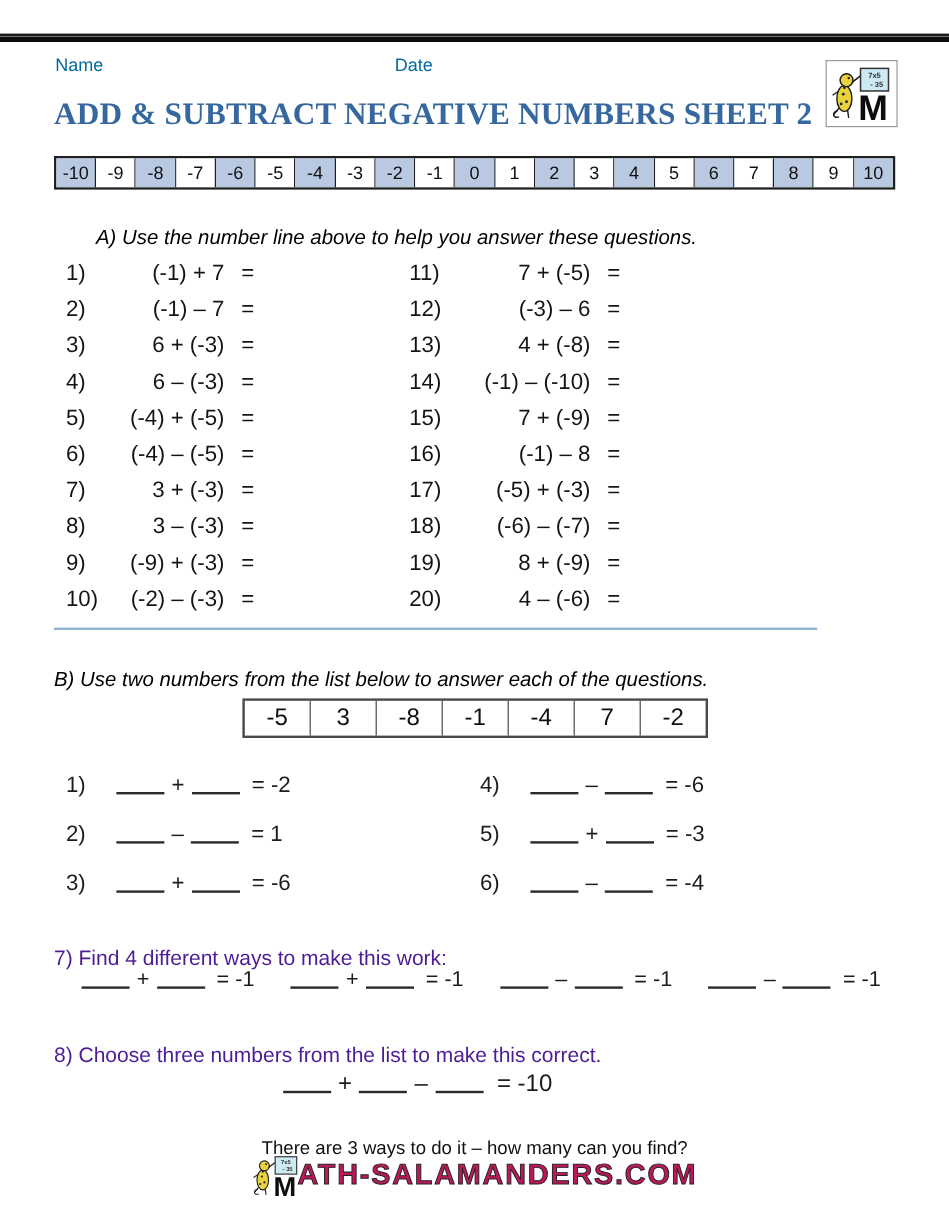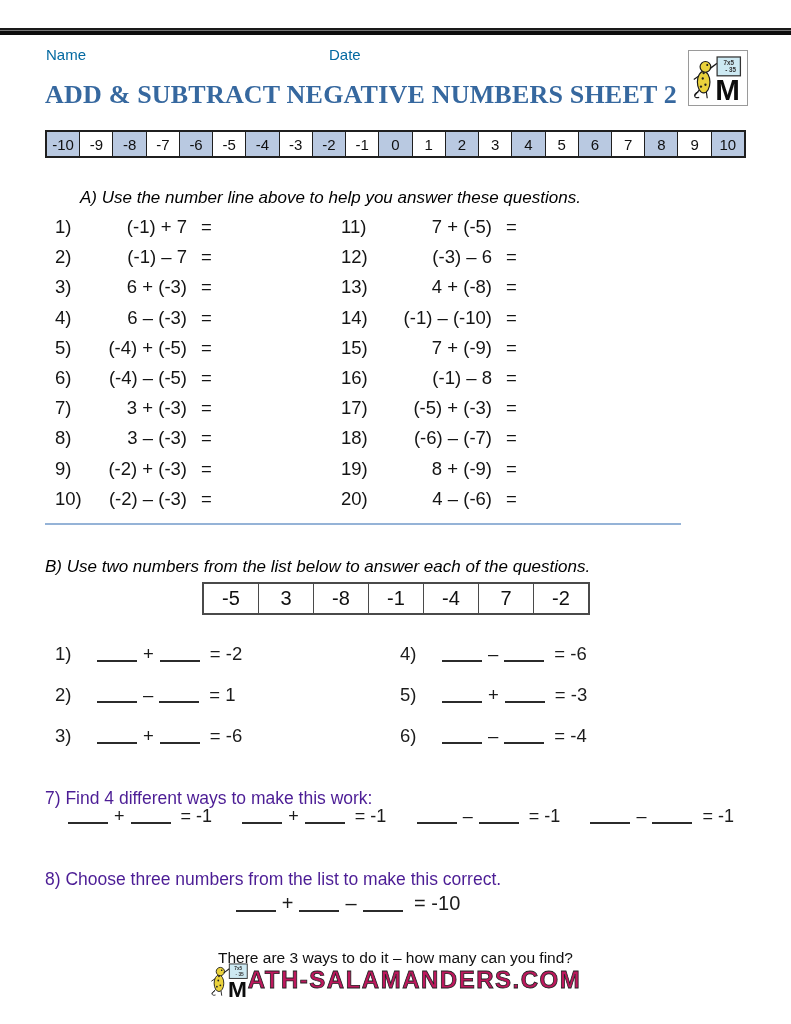--- a/index.html
+++ b/index.html
@@ -165,21 +165,21 @@
         <span class="qexpr">3 + (-3)</span>
         <span class="qeq">=</span>
       </div>
         <div class="qa-row">
         <span class="qnum">8)</span>
         <span class="qexpr">3 – (-3)</span>
         <span class="qeq">=</span>
       </div>
         <div class="qa-row">
         <span class="qnum">9)</span>
-        <span class="qexpr">(-2) + (-3)</span>
+        <span class="qexpr">(-9) + (-3)</span>
         <span class="qeq">=</span>
       </div>
         <div class="qa-row">
         <span class="qnum">10)</span>
         <span class="qexpr">(-2) – (-3)</span>
         <span class="qeq">=</span>
       </div>
       </div>
     <div class="qa-col qa-col-right">
 

